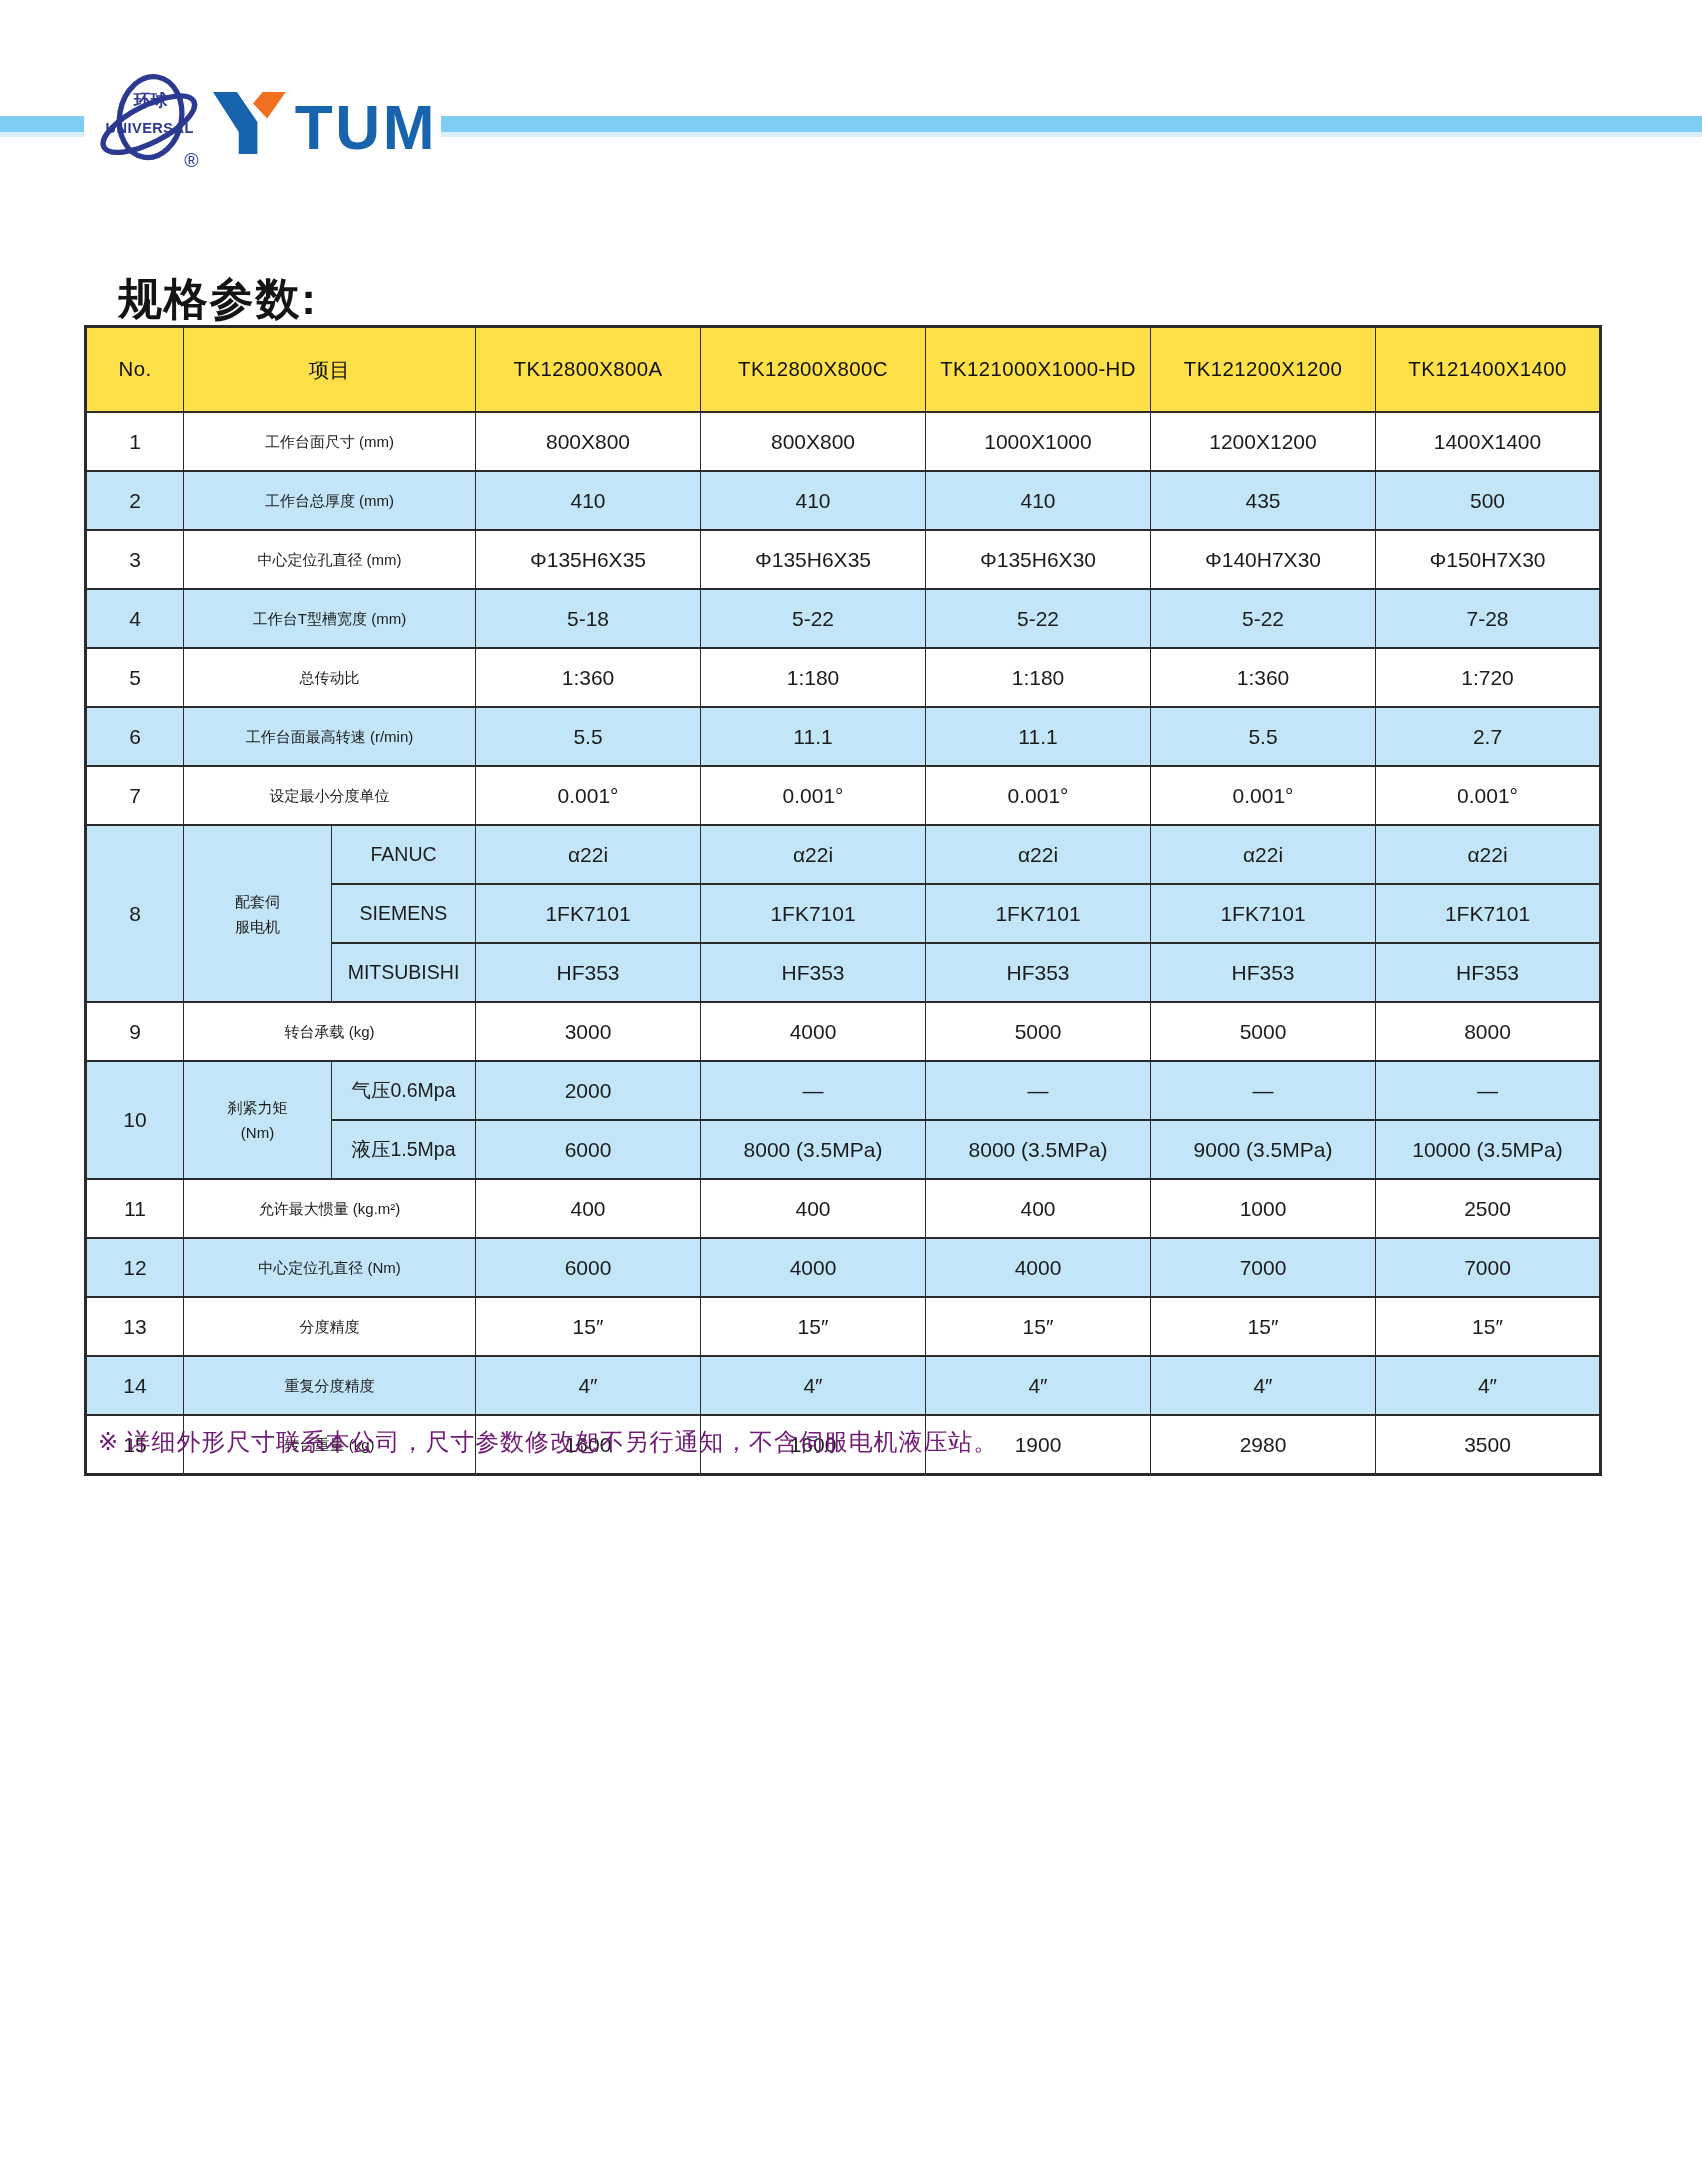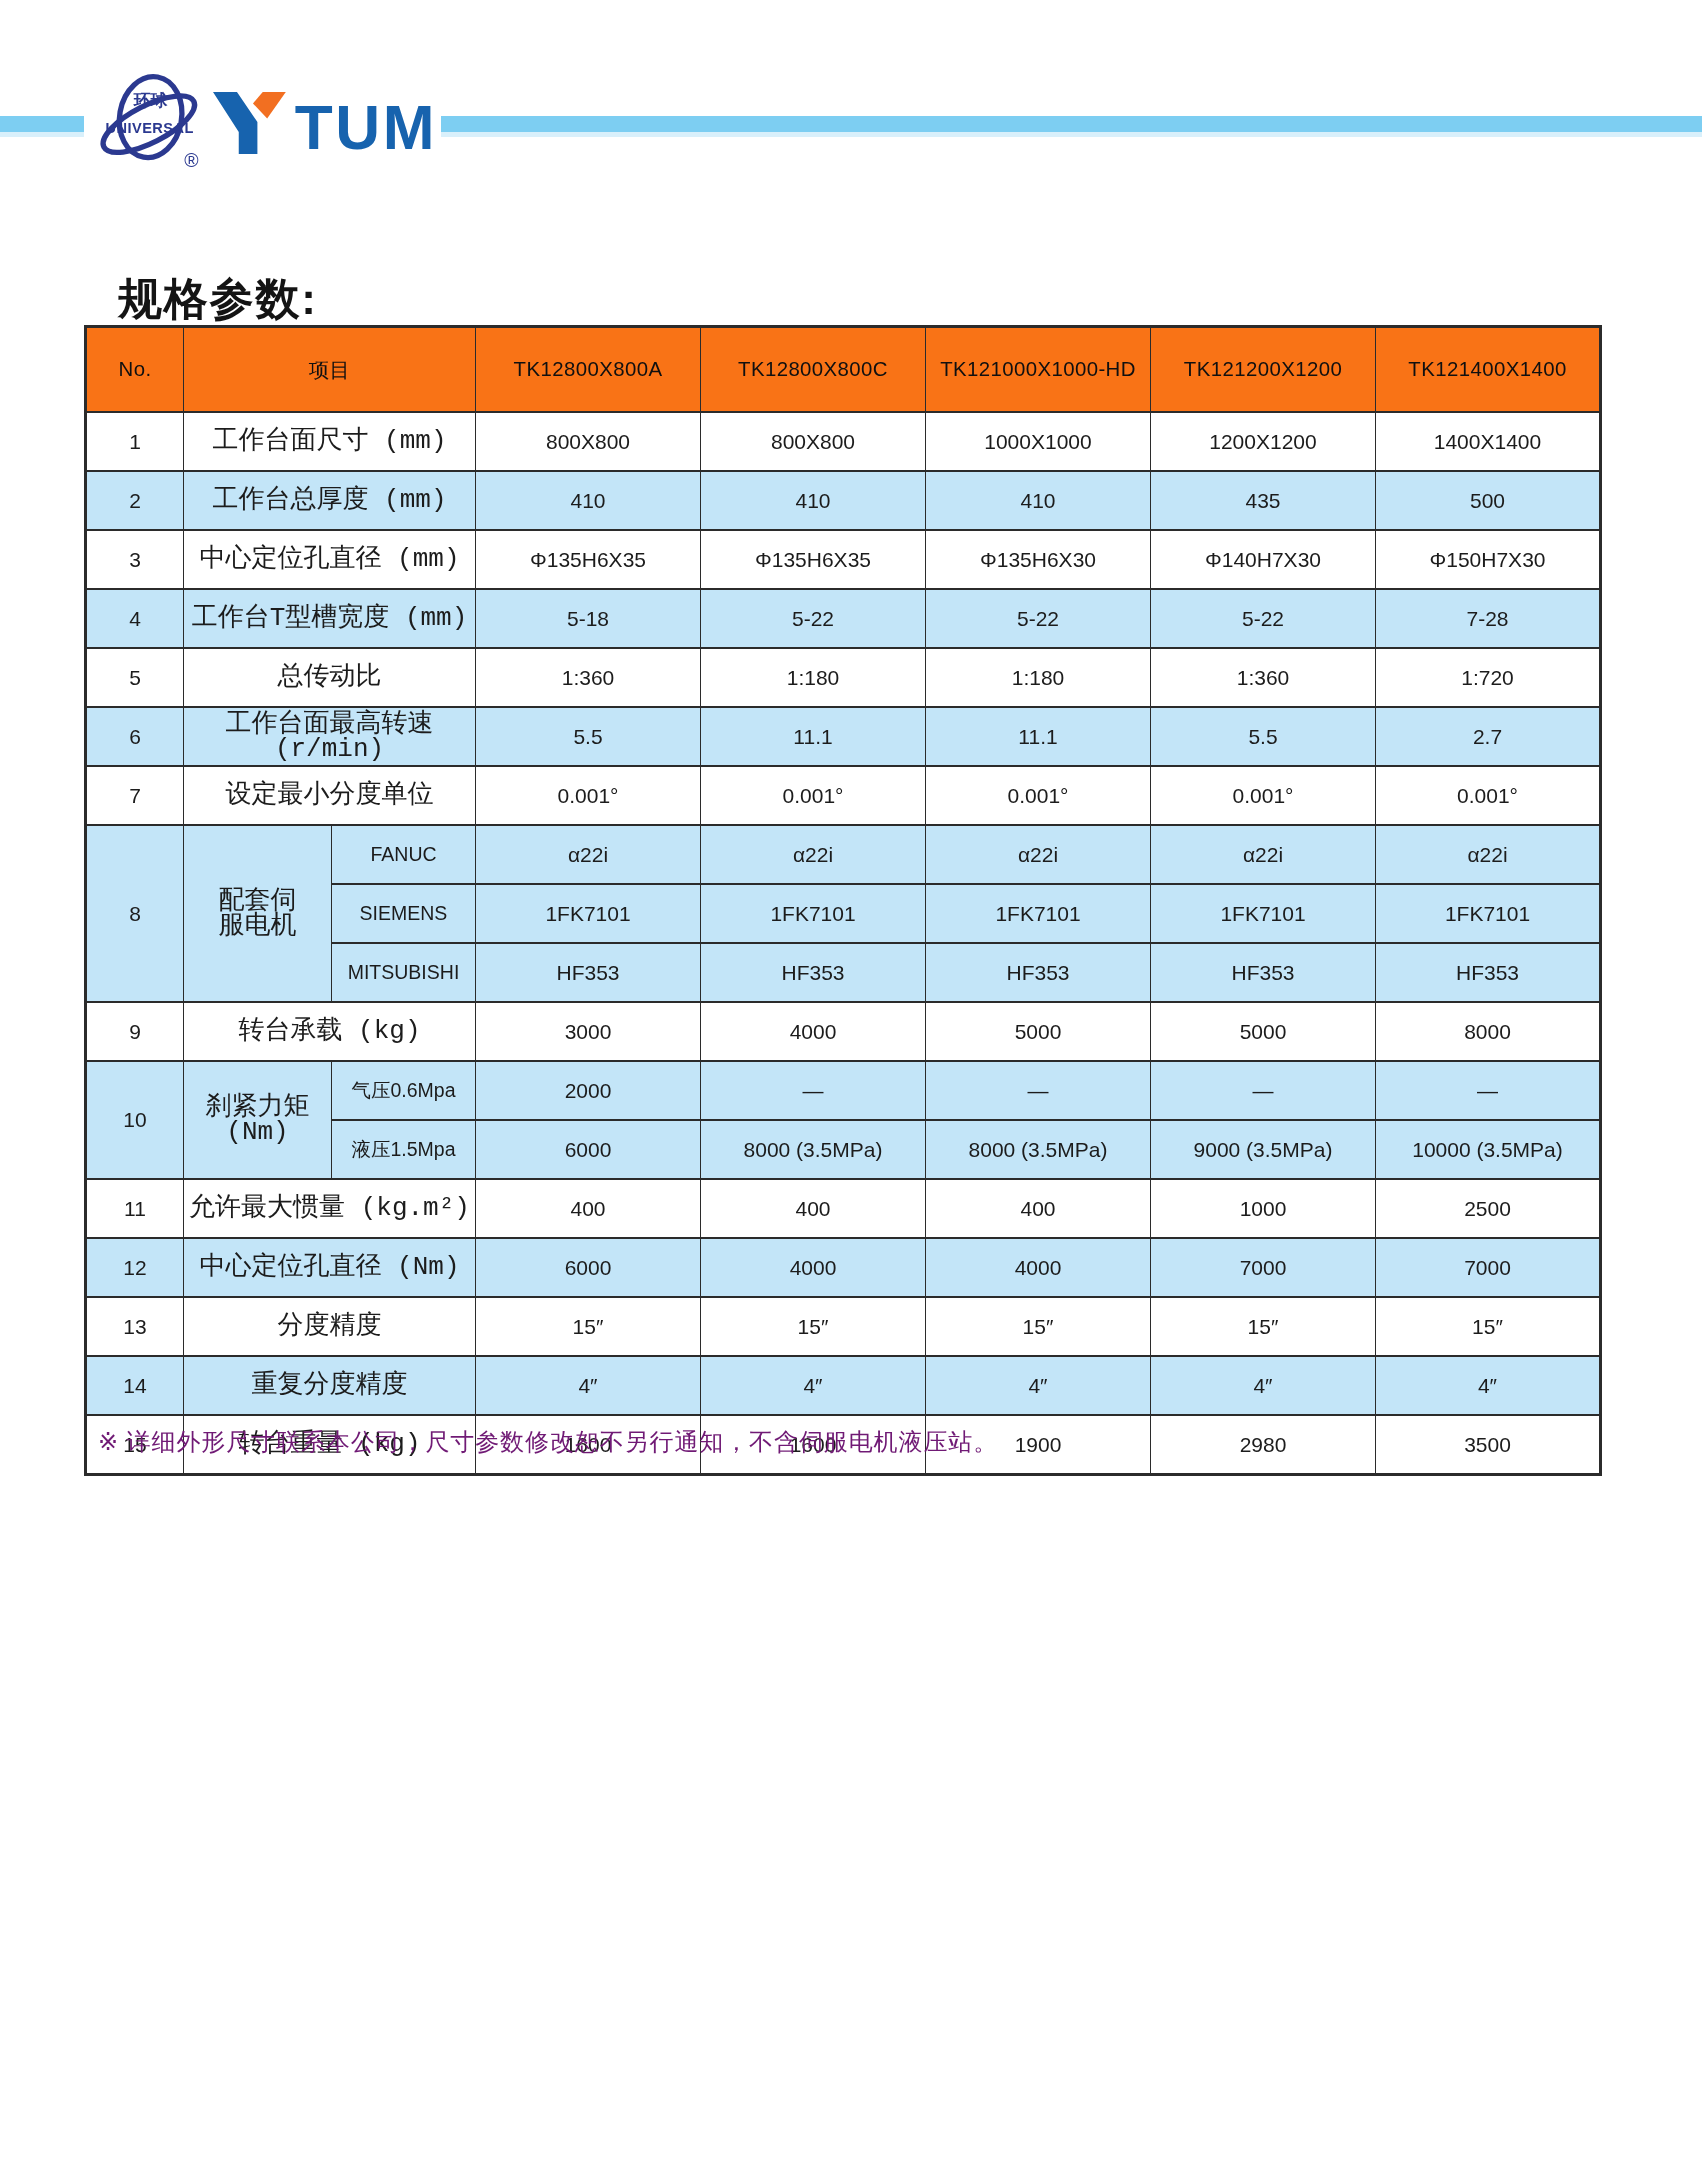--- a/index.html
+++ b/index.html
@@ -26,25 +26,25 @@
     position:absolute;left:84px;top:325px;width:1515px;
     border-collapse:collapse;table-layout:fixed;
     border:3.5px solid #2b2b2b;
   }
   #spec-table th,#spec-table td{
     border:1.8px solid #2b2b2b;border-top-width:2.7px;border-bottom-width:2.7px;
     text-align:center;vertical-align:middle;padding:0 3.5px;font-weight:400;
     overflow:hidden;
   }
   #spec-table thead th{
-    background:#f97316;height:83px;font-size:20.4px;color:#101010;letter-spacing:0.4px;
+    background:#fde047;height:83px;font-size:20.4px;color:#101010;letter-spacing:0.4px;
   }
   #spec-table tbody td{height:57px;font-size:21px;background:#ffffff;}
   #spec-table tbody tr.shaded td{background:#C3E5F8;}
-  #spec-table td.lbl{font-size:26px;white-space:pre-line;line-height:25px;font-family:Liberation Mono, monospace;}
+  #spec-table td.lbl{font-size:15px;white-space:pre-line;line-height:25px;}
   #spec-table td.sublbl{font-size:19.5px;}
   #spec-table td.rowno{font-size:21px;}
   
   #footnote{
     position:absolute;left:98px;top:1426px;font-size:24px;color:#701a75;
     letter-spacing:0.9px;
   }
 </style>
 </head>
 <body>

